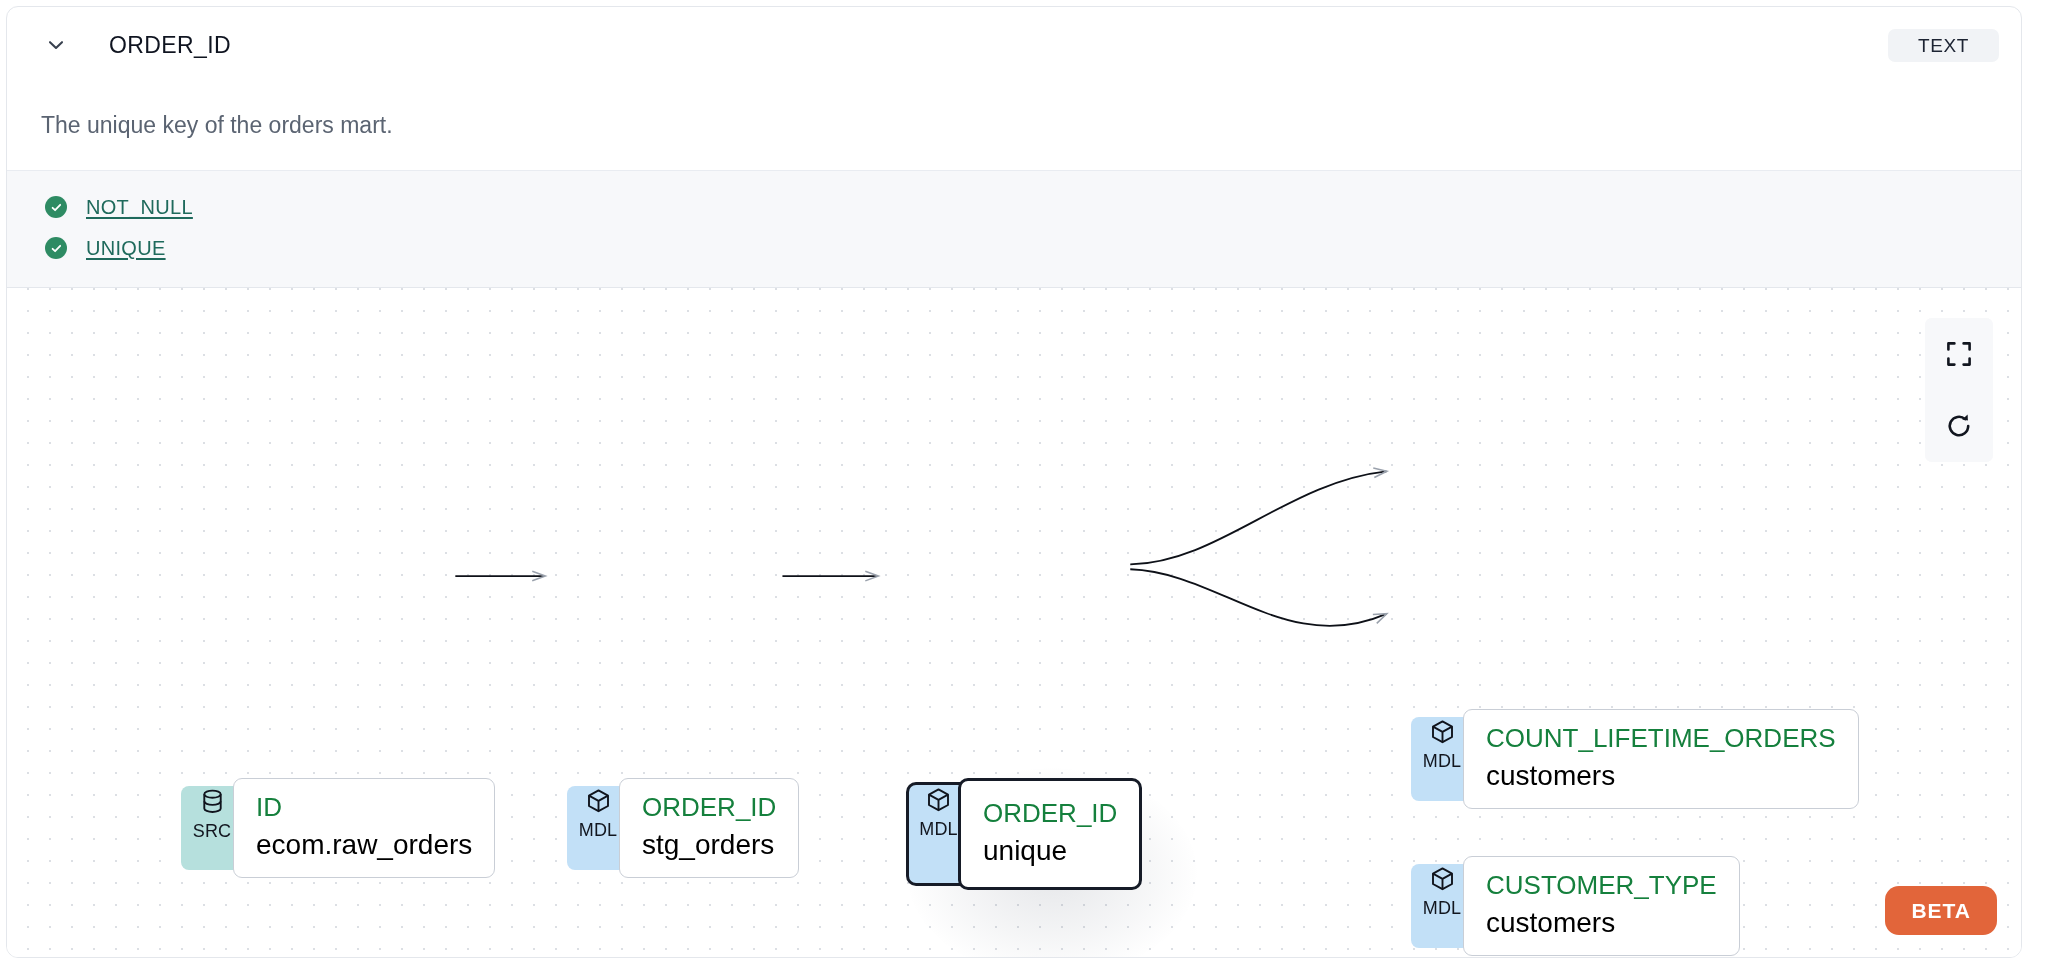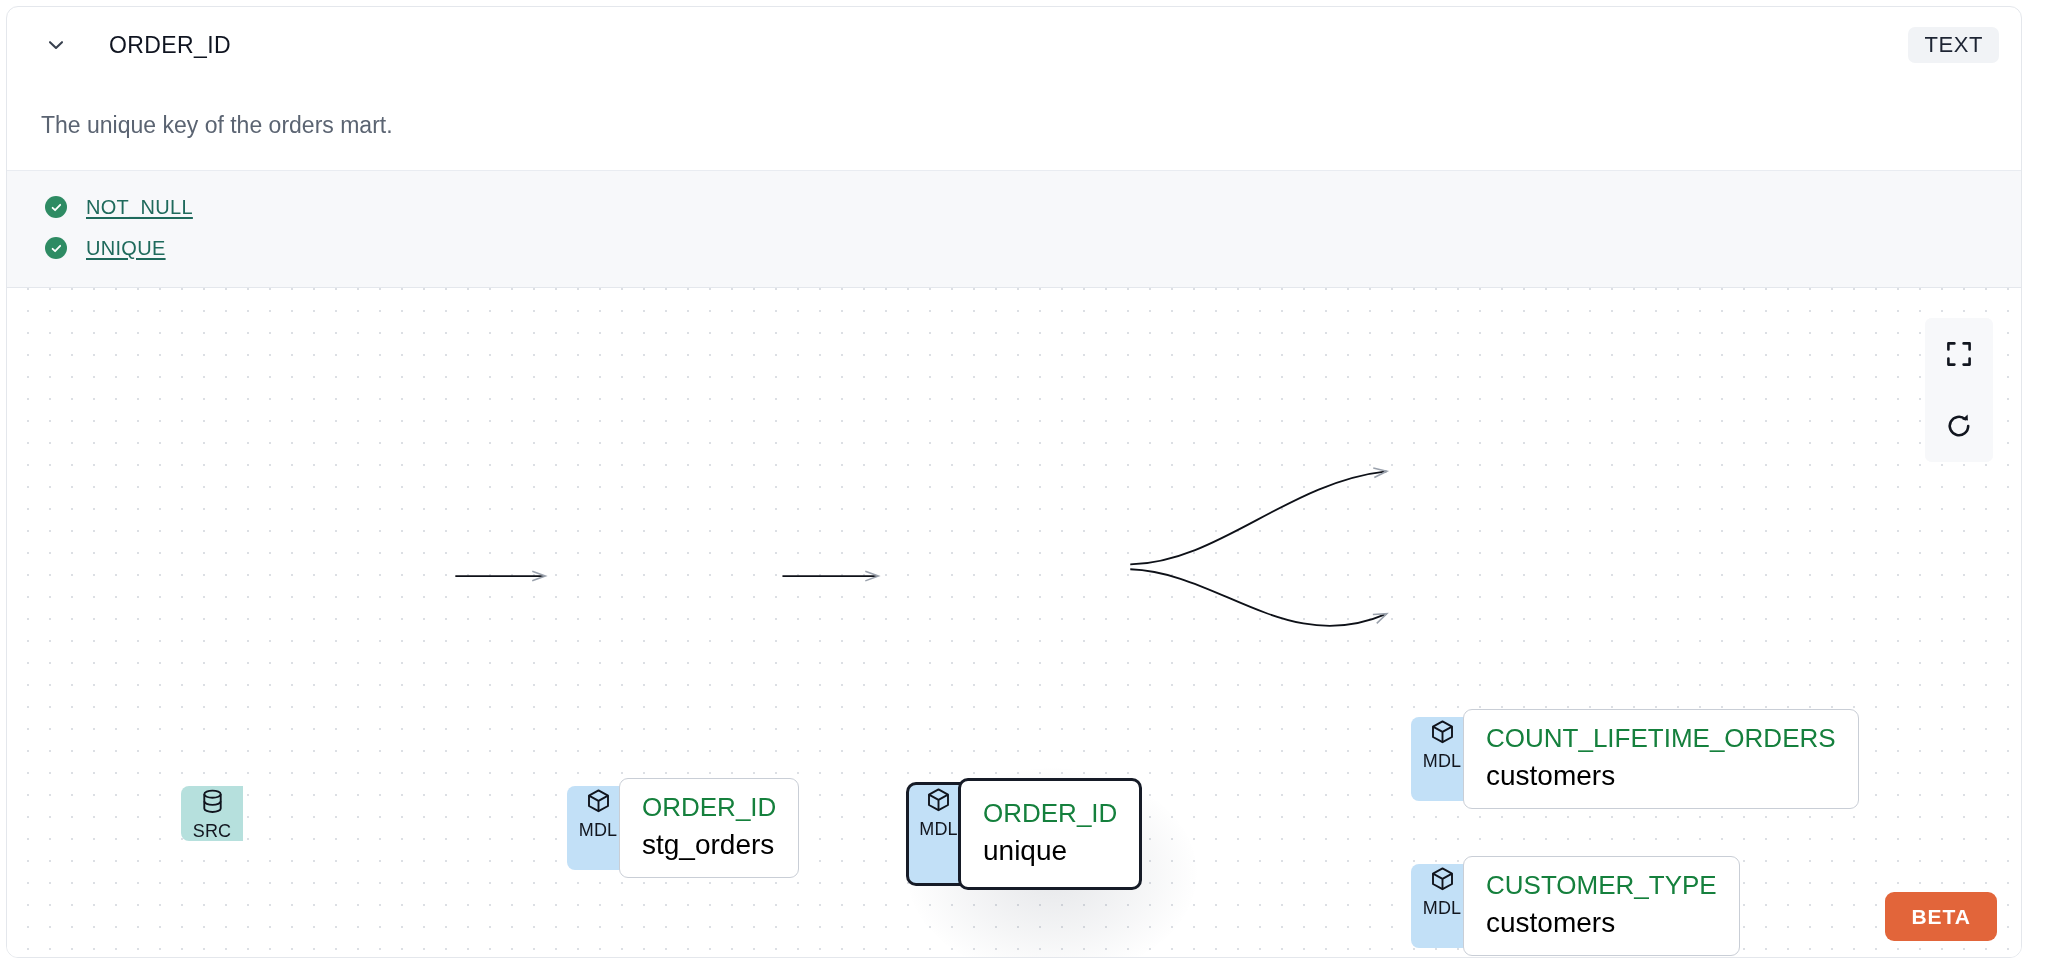--- a/index.html
+++ b/index.html
@@ -51,23 +51,23 @@
     font-size: 23px;
     letter-spacing: 0.4px;
     color: #0f1420;
     font-weight: 400;
     white-space: nowrap;
   }
   .type-badge {
     margin-left: auto;
     background: #f1f3f6;
     color: #1d2433;
-    font-size: 22px;
+    font-size: 19px;
     letter-spacing: 0.6px;
-    padding: 7px 16px;
+    padding: 7px 30px;
     border-radius: 7px;
     line-height: 1;
     white-space: nowrap;
   }
 
   
   .description {
     flex: 0 0 auto;
     padding: 0 34px 30px 34px;
     font-size: 23px;
@@ -225,28 +225,28 @@
     align-items: center;
     justify-content: center;
     cursor: pointer;
     background: #f7f8fa;
   }
   .ctrl-btn svg { display: block; }
 
   .beta-badge {
     position: absolute;
     right: 24px;
-    bottom: 16px;
+    bottom: 22px;
     background: #e2653a;
     color: #ffffff;
     font-size: 21px;
     font-weight: bold;
     letter-spacing: 1px;
     padding: 14px 26px;
-    border-radius: 9px;
+    border-radius: 14px;
     line-height: 1;
     cursor: pointer;
   }
 </style>
 </head>
 <body>
 
 <div class="card">
 
   <div class="header">
@@ -306,20 +306,24 @@
     <div class="node" style="left:174px; top:490px;">
       <div class="node-badge badge-src">
         <span class="badge-icon">
           <svg width="27" height="29" viewBox="0 0 27 29" fill="none">
             <ellipse cx="13.5" cy="6.2" rx="8.2" ry="3.6" stroke="#10141d" stroke-width="1.9"></ellipse>
             <path d="M5.3 6.2 v7.1 c0 2 3.7 3.6 8.2 3.6 s8.2-1.6 8.2-3.6 V6.2" stroke="#10141d" stroke-width="1.9" fill="none"></path>
             <path d="M5.3 13.3 v7.1 c0 2 3.7 3.6 8.2 3.6 s8.2-1.6 8.2-3.6 v-7.1" stroke="#10141d" stroke-width="1.9" fill="none"></path>
           </svg>
         </span>
         <span class="badge-text">SRC</span>
+      </div>
+      <div class="node-body">
+        <div class="node-name">ID</div>
+        <div class="node-sub">ecom.raw_orders</div>
       </div>
     </div>
 
     <div class="node" style="left:560px; top:490px;">
       <div class="node-badge badge-mdl">
         <span class="badge-icon">
           <svg width="27" height="28" viewBox="0 0 27 28" fill="none">
             <path d="M13.5 2.4 L23 7.6 V18 L13.5 23.2 L4 18 V7.6 Z" stroke="#10141d" stroke-width="1.9" stroke-linejoin="round" fill="none"></path>
             <path d="M4 7.6 L13.5 12.8 L23 7.6 M13.5 12.8 V23.2" stroke="#10141d" stroke-width="1.9" stroke-linejoin="round" fill="none"></path>
           </svg>

